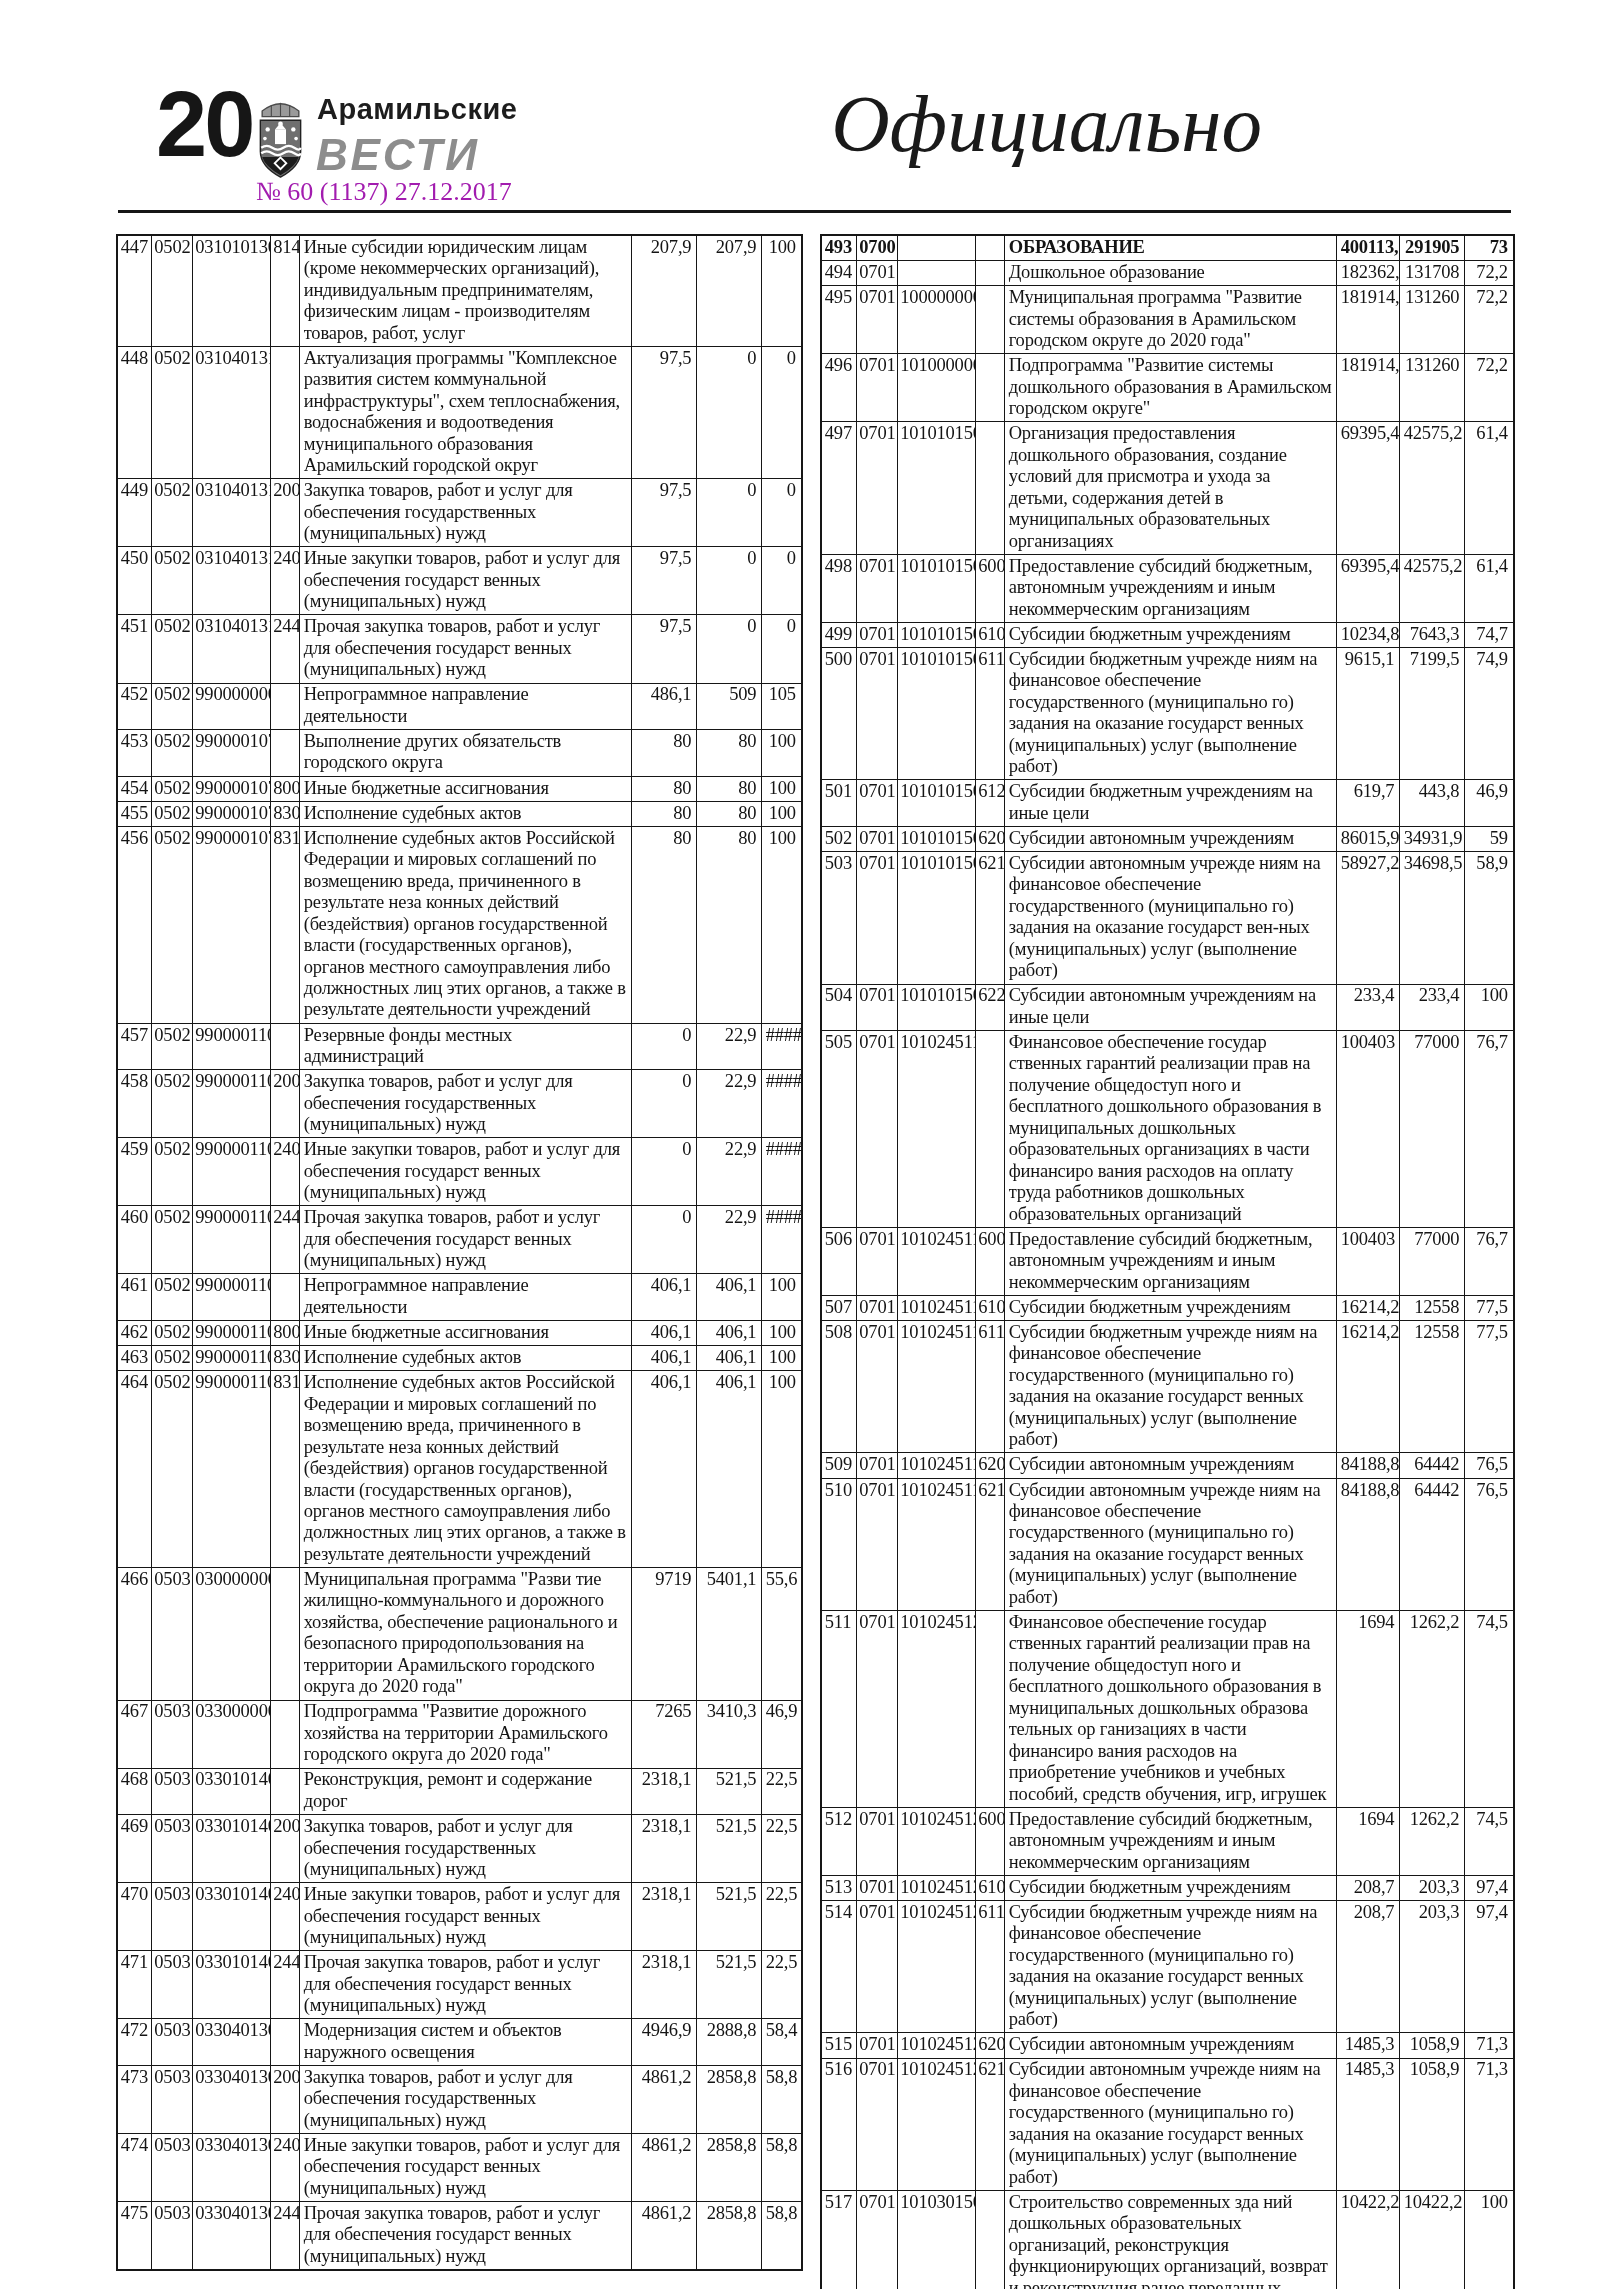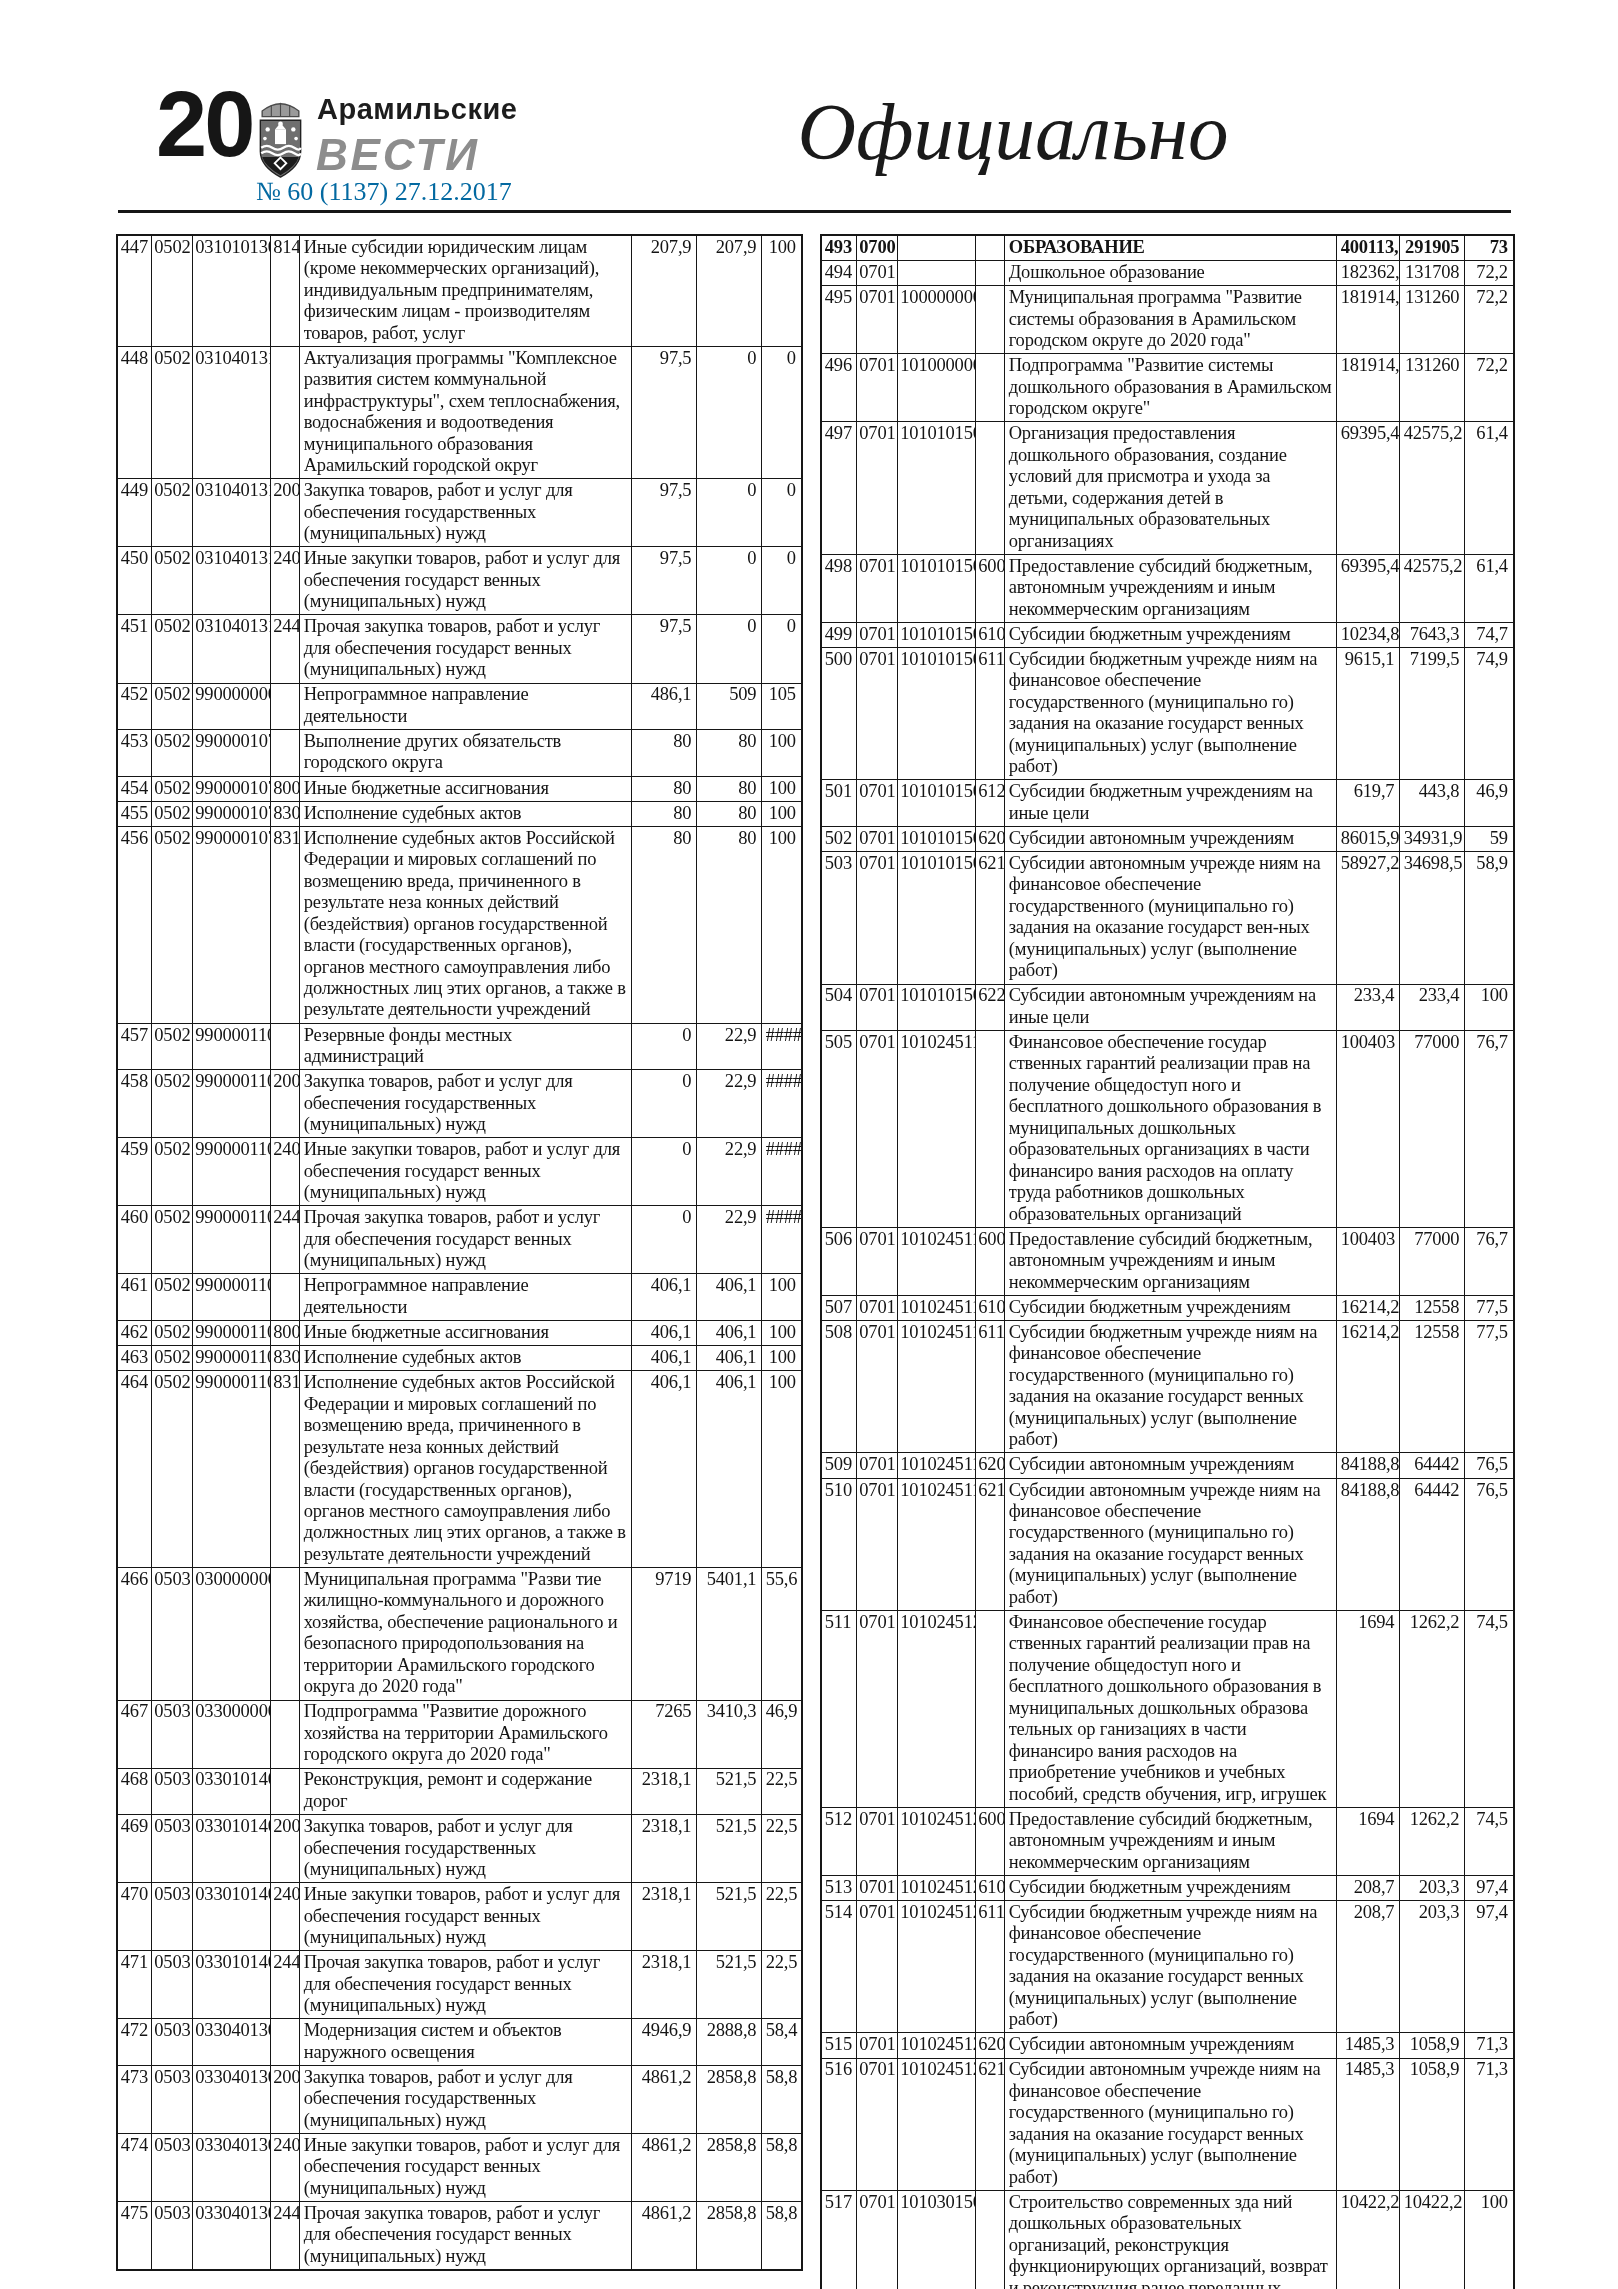--- a/index.html
+++ b/index.html
@@ -17,24 +17,24 @@
   .logo{left:253px;top:98px;width:55px;height:83px;}
   .mast-top{
     left:317px;top:95px;font-family:"Liberation Sans",sans-serif;
     font-weight:bold;font-size:29px;line-height:1;color:#1d1d1d;letter-spacing:0.5px;
   }
   .mast-bottom{
     left:316px;top:133px;font-family:"Liberation Sans",sans-serif;
     font-weight:bold;font-size:44px;line-height:1;color:#8d8d8d;letter-spacing:2.8px;font-style:italic;
   }
   .issue-line{
-    left:256px;top:179px;font-size:26px;line-height:1;color:#0369a1;
+    left:256px;top:179px;font-size:26px;line-height:1;color:#a21caf;
   }
   .section-title{
-    left:764px;top:92px;width:498px;text-align:center;
+    left:764px;top:84px;width:498px;text-align:right;
     font-size:81px;line-height:1;font-style:italic;font-weight:500;color:#1a1a1a;
     font-family:"Liberation Serif",serif;
   }
   .head-rule{left:118px;top:210px;width:1393px;height:2.8px;background:#161616;}
   
   table.budget{
     position:absolute;border-collapse:collapse;table-layout:fixed;
     background:#fff;
   }
   table.budget{border:2.8px solid #161616;}

